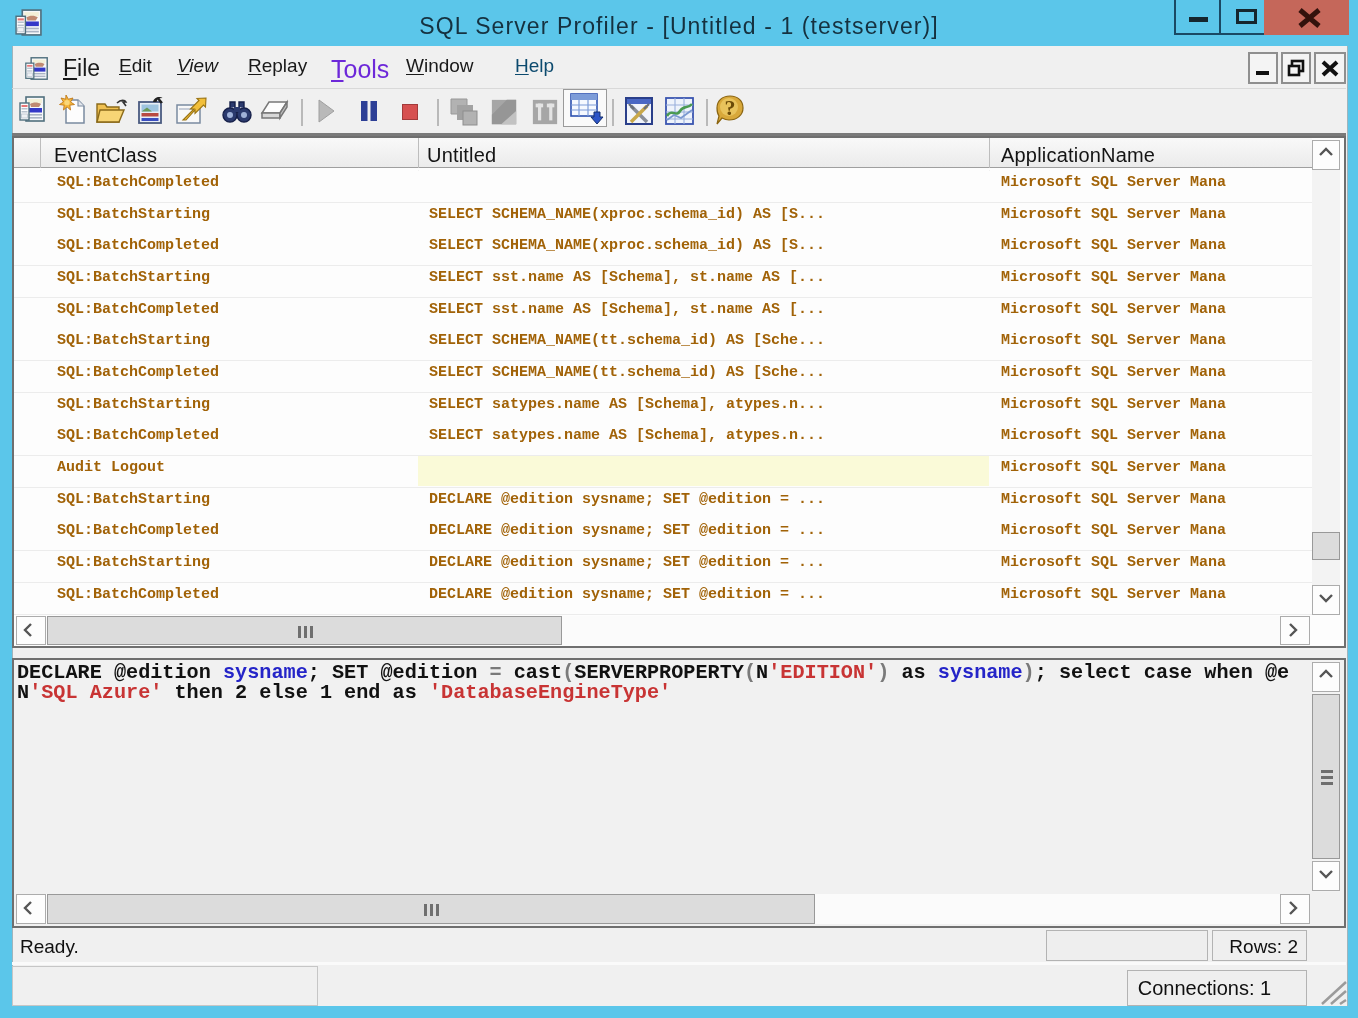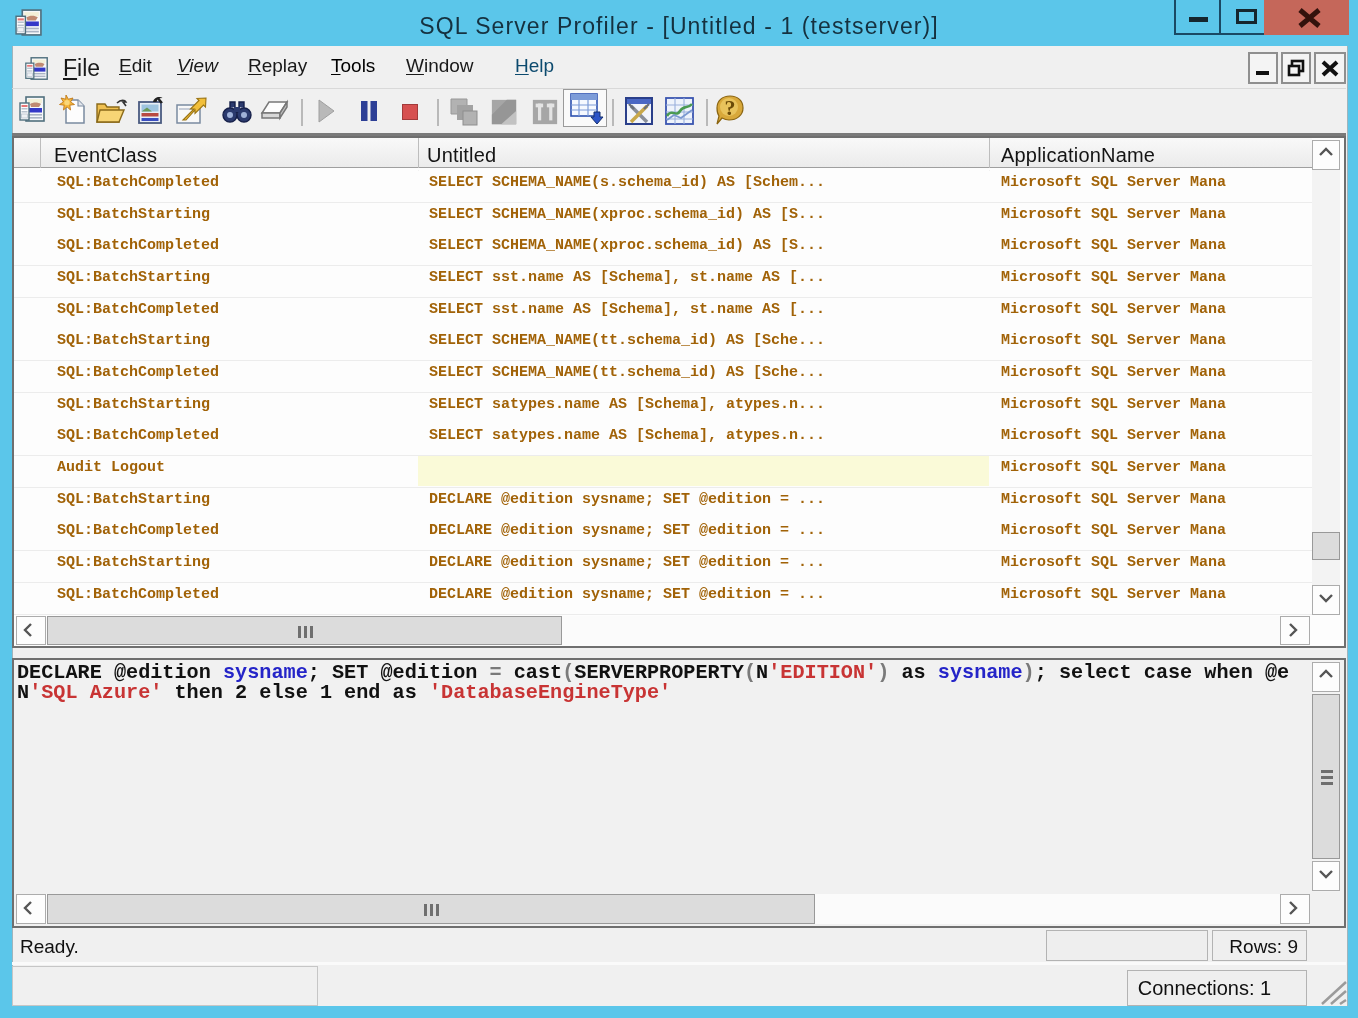--- a/index.html
+++ b/index.html
@@ -56,21 +56,21 @@
 <rect x="2" y="8" width="9" height="17" fill="#fbfcfd" stroke="#51707e" stroke-width="1.4"></rect>
 <rect x="3.5" y="10" width="6" height="2" fill="#e24a4a" opacity="0.75"></rect>
 <rect x="3.5" y="13" width="6" height="1.5" fill="#b8c2ce"></rect>
 <rect x="3.5" y="16" width="6" height="1.5" fill="#b8c2ce"></rect>
 <rect x="3.5" y="19" width="6" height="4" fill="#eef1f4" stroke="#b8c2ce" stroke-width="0.8"></rect>
 </svg></div>
 <div class="a" style="top:55px;left:63px;font-size:23px;color:#191919;"><u>F</u>ile</div>
 <div class="a" style="top:55px;left:119px;font-size:19px;color:#191919;"><u>E</u>dit</div>
 <div class="a" style="top:55px;left:177px;font-size:19px;color:#191919;font-style:italic;"><u>V</u>iew</div>
 <div class="a" style="top:55px;left:248px;font-size:19px;color:#191919;"><u>R</u>eplay</div>
-<div class="a" style="top:55px;left:331px;font-size:19px;color:#000000;"><u>T</u>ools</div>
+<div class="a" style="top:55px;left:331px;font-size:25px;color:#6d28d9;"><u>T</u>ools</div>
 <div class="a" style="top:55px;left:406px;font-size:19px;color:#191919;"><u>W</u>indow</div>
 <div class="a" style="top:55px;left:515px;font-size:19px;color:#0c4a6e;"><u>H</u>elp</div>
 <div class="a" style="left:1248px;top:52px;width:30px;height:32px;background:#f4f4f4;border:2px solid #8f8f8f;box-sizing:border-box;"></div>
 <div class="a" style="left:1281px;top:52px;width:30px;height:32px;background:#f4f4f4;border:2px solid #8f8f8f;box-sizing:border-box;"></div>
 <div class="a" style="left:1314px;top:52px;width:32px;height:32px;background:#f4f4f4;border:2px solid #8f8f8f;box-sizing:border-box;"></div>
 <div class="a" style="left:1256px;top:71px;width:13px;height:4px;background:#111;"></div>
 <svg class="a" style="left:1287px;top:59px;" width="18" height="18">
     <rect x="5" y="2" width="11" height="10" fill="none" stroke="#111" stroke-width="2.6"></rect>
     <rect x="2" y="7" width="10" height="9" fill="#f4f4f4" stroke="#111" stroke-width="2.6"></rect>
   </svg>
@@ -199,21 +199,20 @@
 <div class="sep" style="left:989px;top:138px;height:30px;"></div>
 <div class="a hdr" style="left:54px;top:144px;">EventClass</div>
 <div class="a hdr" style="left:427px;top:144px;">Untitled</div>
 <div class="a hdr" style="left:1001px;top:144px;">ApplicationName</div>
 <div class="a" id="gridrows">
     <div class="a" style="left:40px;top:170px;width:1px;height:443px;background:#f1f1f1;"></div>
     <div class="a" style="left:418px;top:170px;width:1px;height:443px;background:#f1f1f1;"></div>
     <div class="a" style="left:989px;top:170px;width:1px;height:443px;background:#f1f1f1;"></div>
     <div class="gr" style="top:171.0px;">
       <span class="cell c1">SQL:BatchCompleted</span>
-      <span class="cell c2">SELECT SCHEMA_NAME(s.schema_id) AS [Schem...</span>
       <span class="cell c3">Microsoft SQL Server Mana</span>
     </div>
     <div class="gr" style="top:202.7px;">
       <span class="cell c1">SQL:BatchStarting</span>
       <span class="cell c2">SELECT SCHEMA_NAME(xproc.schema_id) AS [S...</span>
       <span class="cell c3">Microsoft SQL Server Mana</span>
     </div>
     <div class="gr" style="top:234.3px;">
       <span class="cell c1">SQL:BatchCompleted</span>
       <span class="cell c2">SELECT SCHEMA_NAME(xproc.schema_id) AS [S...</span>
@@ -344,20 +343,20 @@
     <div class="sbbtn" style="left:1280px;top:894px;width:30px;height:30px;">
       <svg width="24" height="20" style="display:block;margin:3px auto 0;">
         <path d="M7 4 L13 10 L7 16" fill="none" stroke="#555" stroke-width="2.4"></path>
       </svg>
     </div>
   </div>
 
 <div class="a stxt" style="left:20px;top:936px;">Ready.</div>
 <div class="sbox" style="left:1046px;top:930px;width:162px;height:31px;background:#eeeeee;"></div>
 <div class="sbox" style="left:1212px;top:930px;width:95px;height:31px;background:#efefef;"></div>
-<div class="a stxt" style="left:1222px;top:936px;width:76px;text-align:right;">Rows: 9</div>
+<div class="a stxt" style="left:1222px;top:936px;width:76px;text-align:right;">Rows: 2</div>
 <div class="a" style="left:12px;top:962px;width:1334px;height:3px;background:#fafafa;"></div>
 <div class="sbox" style="left:12px;top:966px;width:306px;height:40px;border-color:#c6c6c6;"></div>
 <div class="sbox" style="left:1127px;top:970px;width:180px;height:36px;background:#efefef;"></div>
 <div class="a" style="left:1117px;top:977px;width:175px;text-align:center;font-size:20px;color:#101010;">Connections: 1</div>
 <svg class="a" style="left:1316px;top:978px;" width="32" height="28">
     <path d="M30 4 L6 26 M30 13 L15 26 M30 22 L24 26" stroke="#9b9b9b" stroke-width="2.5"></path>
   </svg>
 
 </body></html>

